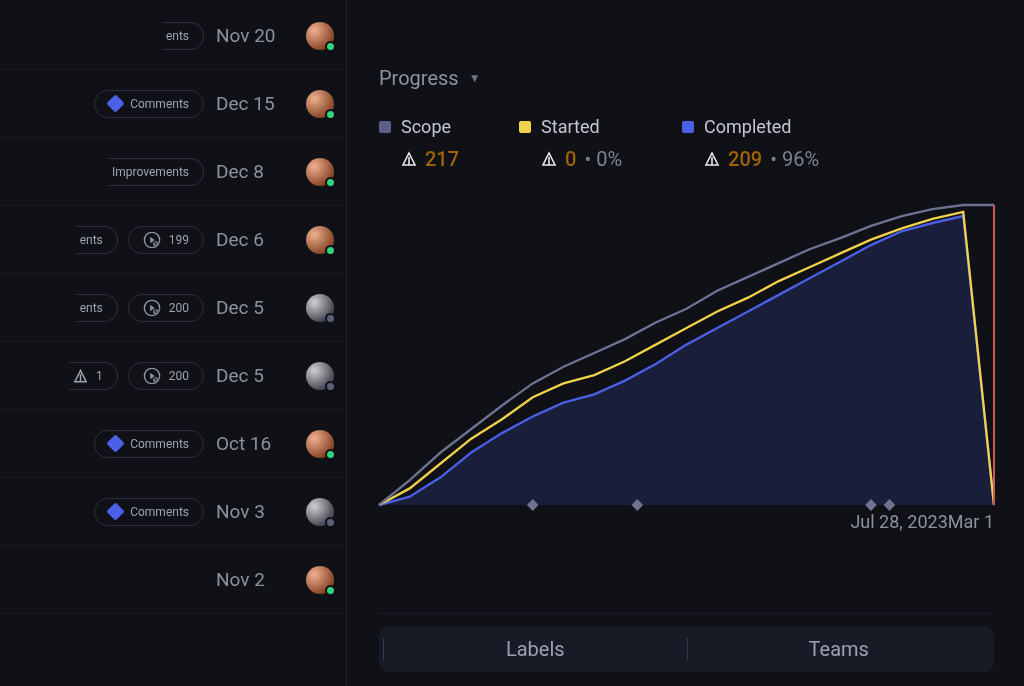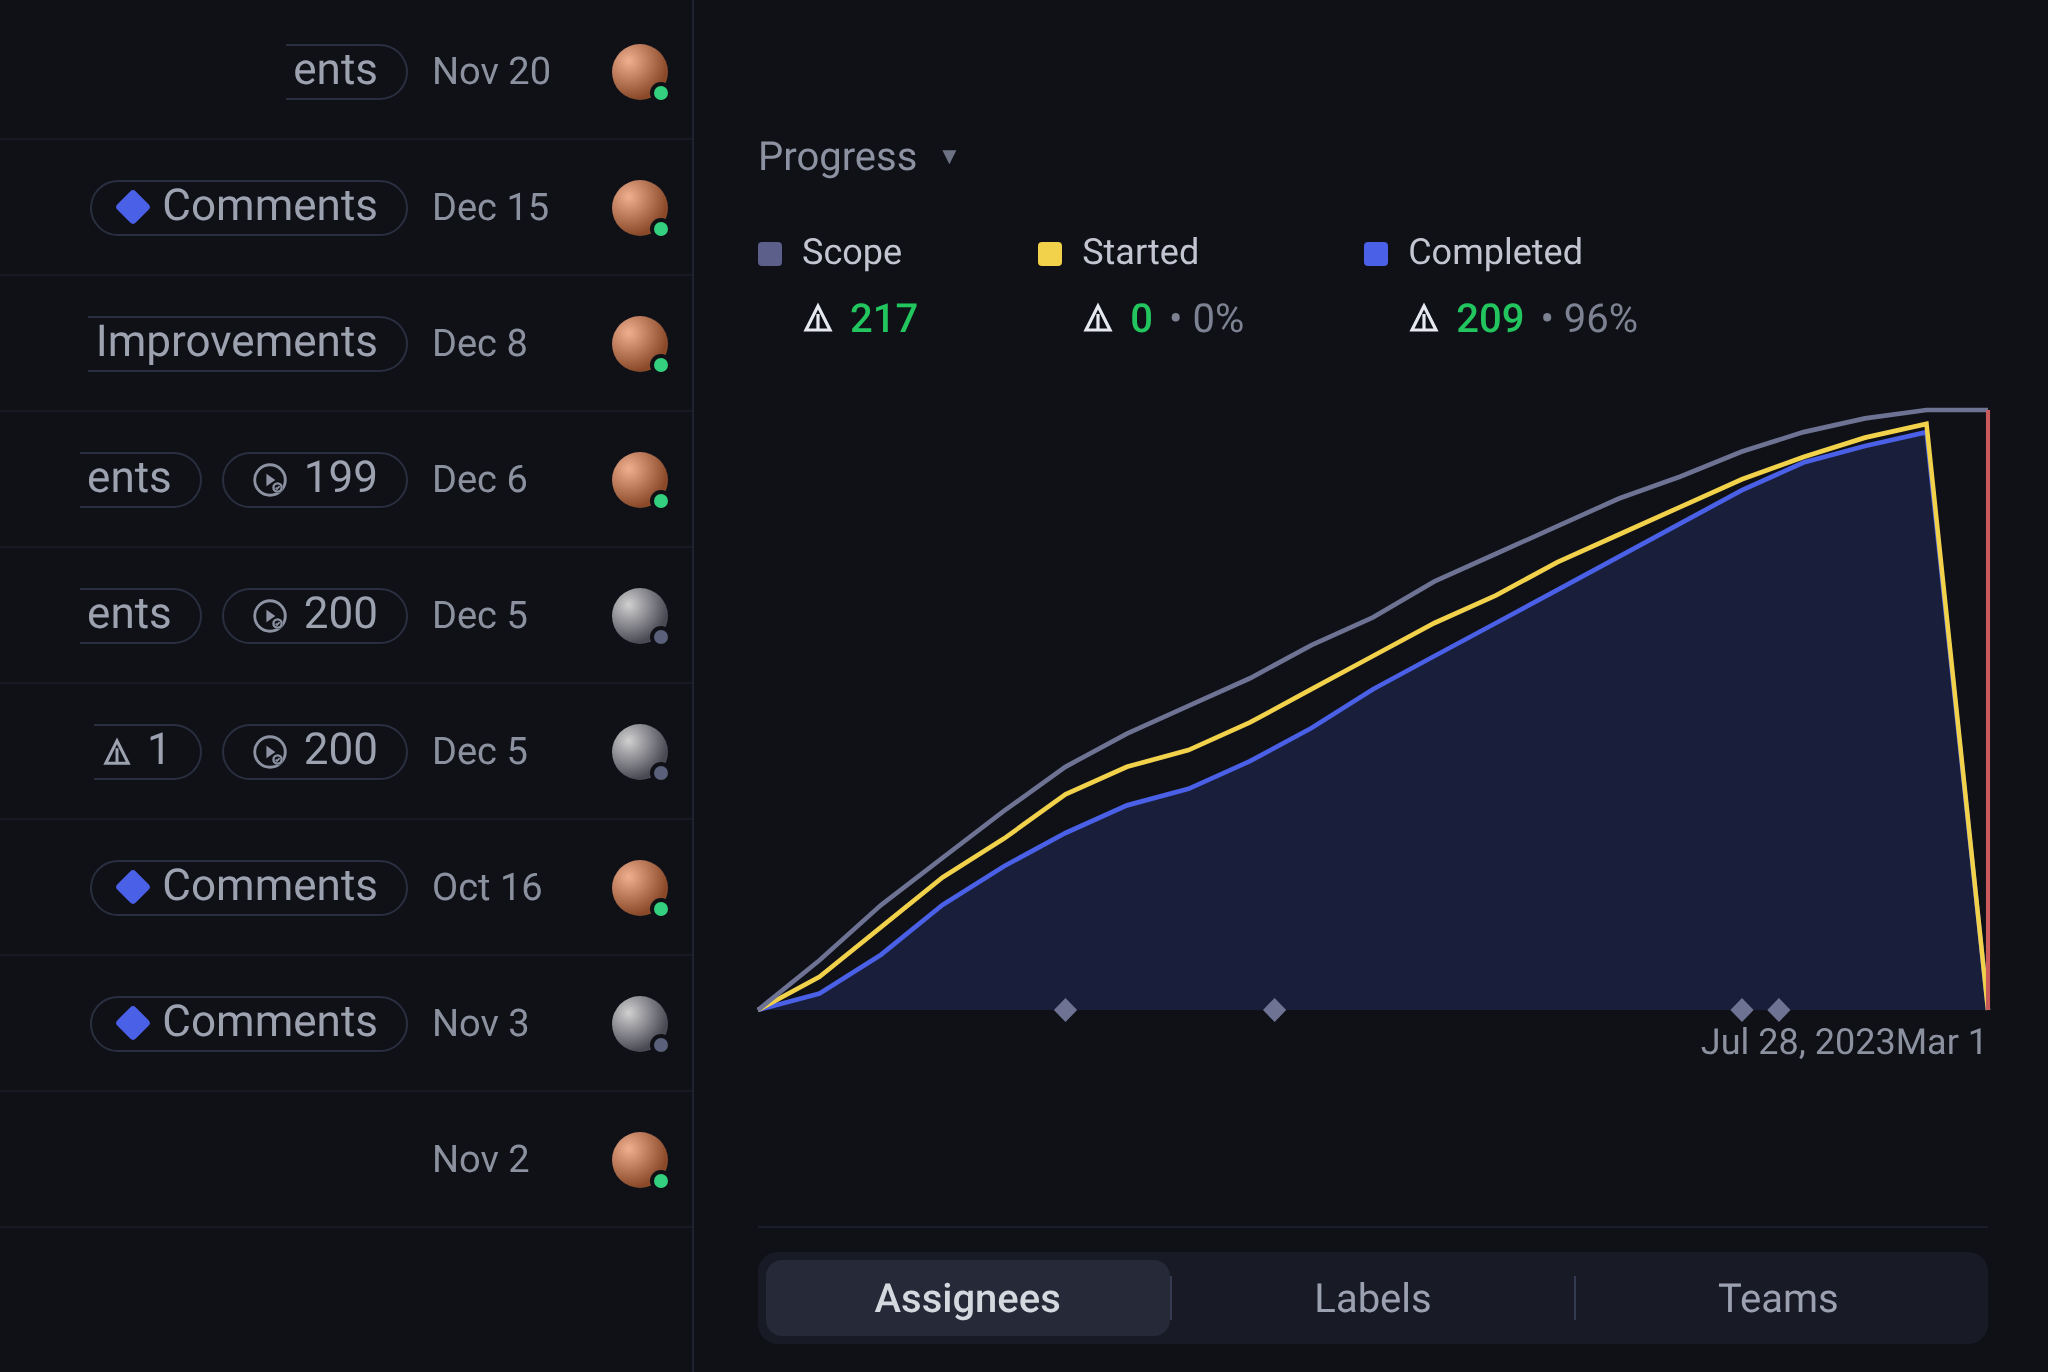--- a/index.html
+++ b/index.html
@@ -31,21 +31,21 @@
   }
   .chips { display: flex; align-items: center; gap: 10px; }
   .chip {
     border: 1px solid #2a2f40;
     border-radius: 18px;
     height: 28px;
     padding: 0 14px;
     display: flex;
     align-items: center;
     gap: 8px;
-    font-size: 22px;
+    font-size: 12px;
     color: #9da2b0;
     white-space: nowrap;
   }
   .chip.truncated { border-left: none; border-top-left-radius: 0; border-bottom-left-radius: 0; padding-left: 4px;}
   .date {
     width: 78px;
     text-align: left;
     font-size: 19px;
     color: #8c91a0;
   }
@@ -82,21 +82,21 @@
   }
   .progress-header .caret { font-size: 12px; color: #6d7385; }
 
   .legend {
     display: flex; gap: 60px; margin-bottom: 30px;
   }
   .legend-item { display: flex; flex-direction: column; gap: 10px; }
   .legend-top { display: flex; align-items: center; gap: 10px; font-size: 18px; color: #c3c6d1;}
   .swatch { width: 12px; height: 12px; border-radius: 2px; }
   .legend-bot { display: flex; align-items: center; gap: 8px; padding-left: 22px; font-size: 20px; }
-  .legend-bot .val { color: #22c55e; font-weight: 500; }
+  .legend-bot .val { color: #a16207; font-weight: 500; }
   .legend-bot .pct { color: #7d8292; }
   .tri { display:inline-block; transform: translateY(1px); }
 
   .chart-wrap { position: relative; height: 300px; margin-top: 4px; }
   svg.chart { width: 100%; height: 100%; overflow: visible; }
   .axis-labels {
     display: flex; justify-content: flex-end;
     color: #8c91a0; font-size: 18px; margin-top: 6px;
   }
 
@@ -330,21 +330,20 @@
         <rect x="494" y="276" width="8" height="8" fill="#6e7394" transform="rotate(45 498 280)"></rect>
       </svg>
   </div>
   <div class="axis-labels">
     <span>Jul 28, 2023</span>
     <span>Mar 1</span>
   </div>
 
   <div class="tabs-bar">
     <div class="tabs" id="tabs">
-        <div class="tab active">Assignees</div>
         <div class="tab-sep"></div>
         <div class="tab">Labels</div>
         <div class="tab-sep"></div>
         <div class="tab">Teams</div>
       </div>
   </div>
 
 </div>
 
 </body></html>

